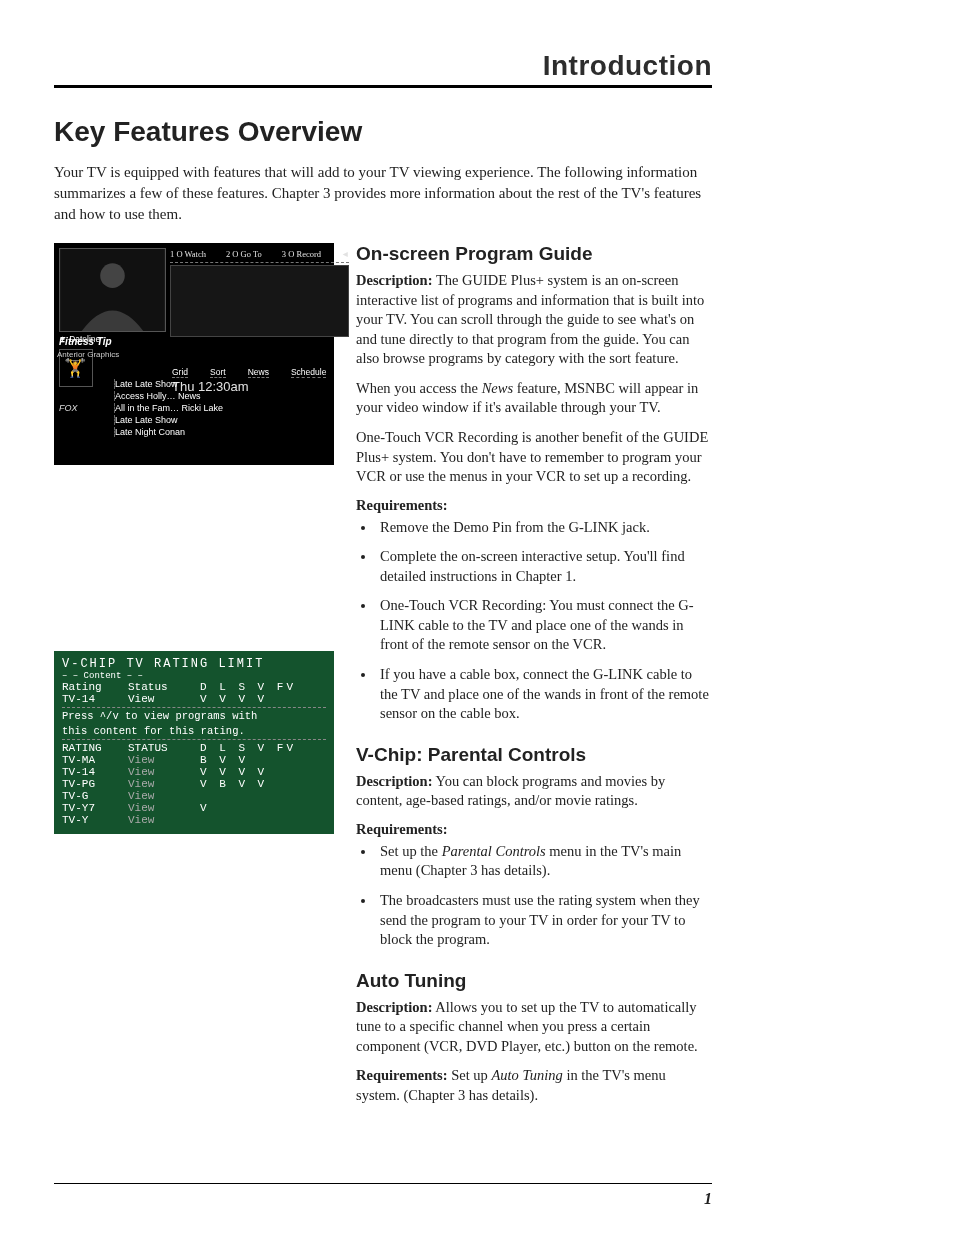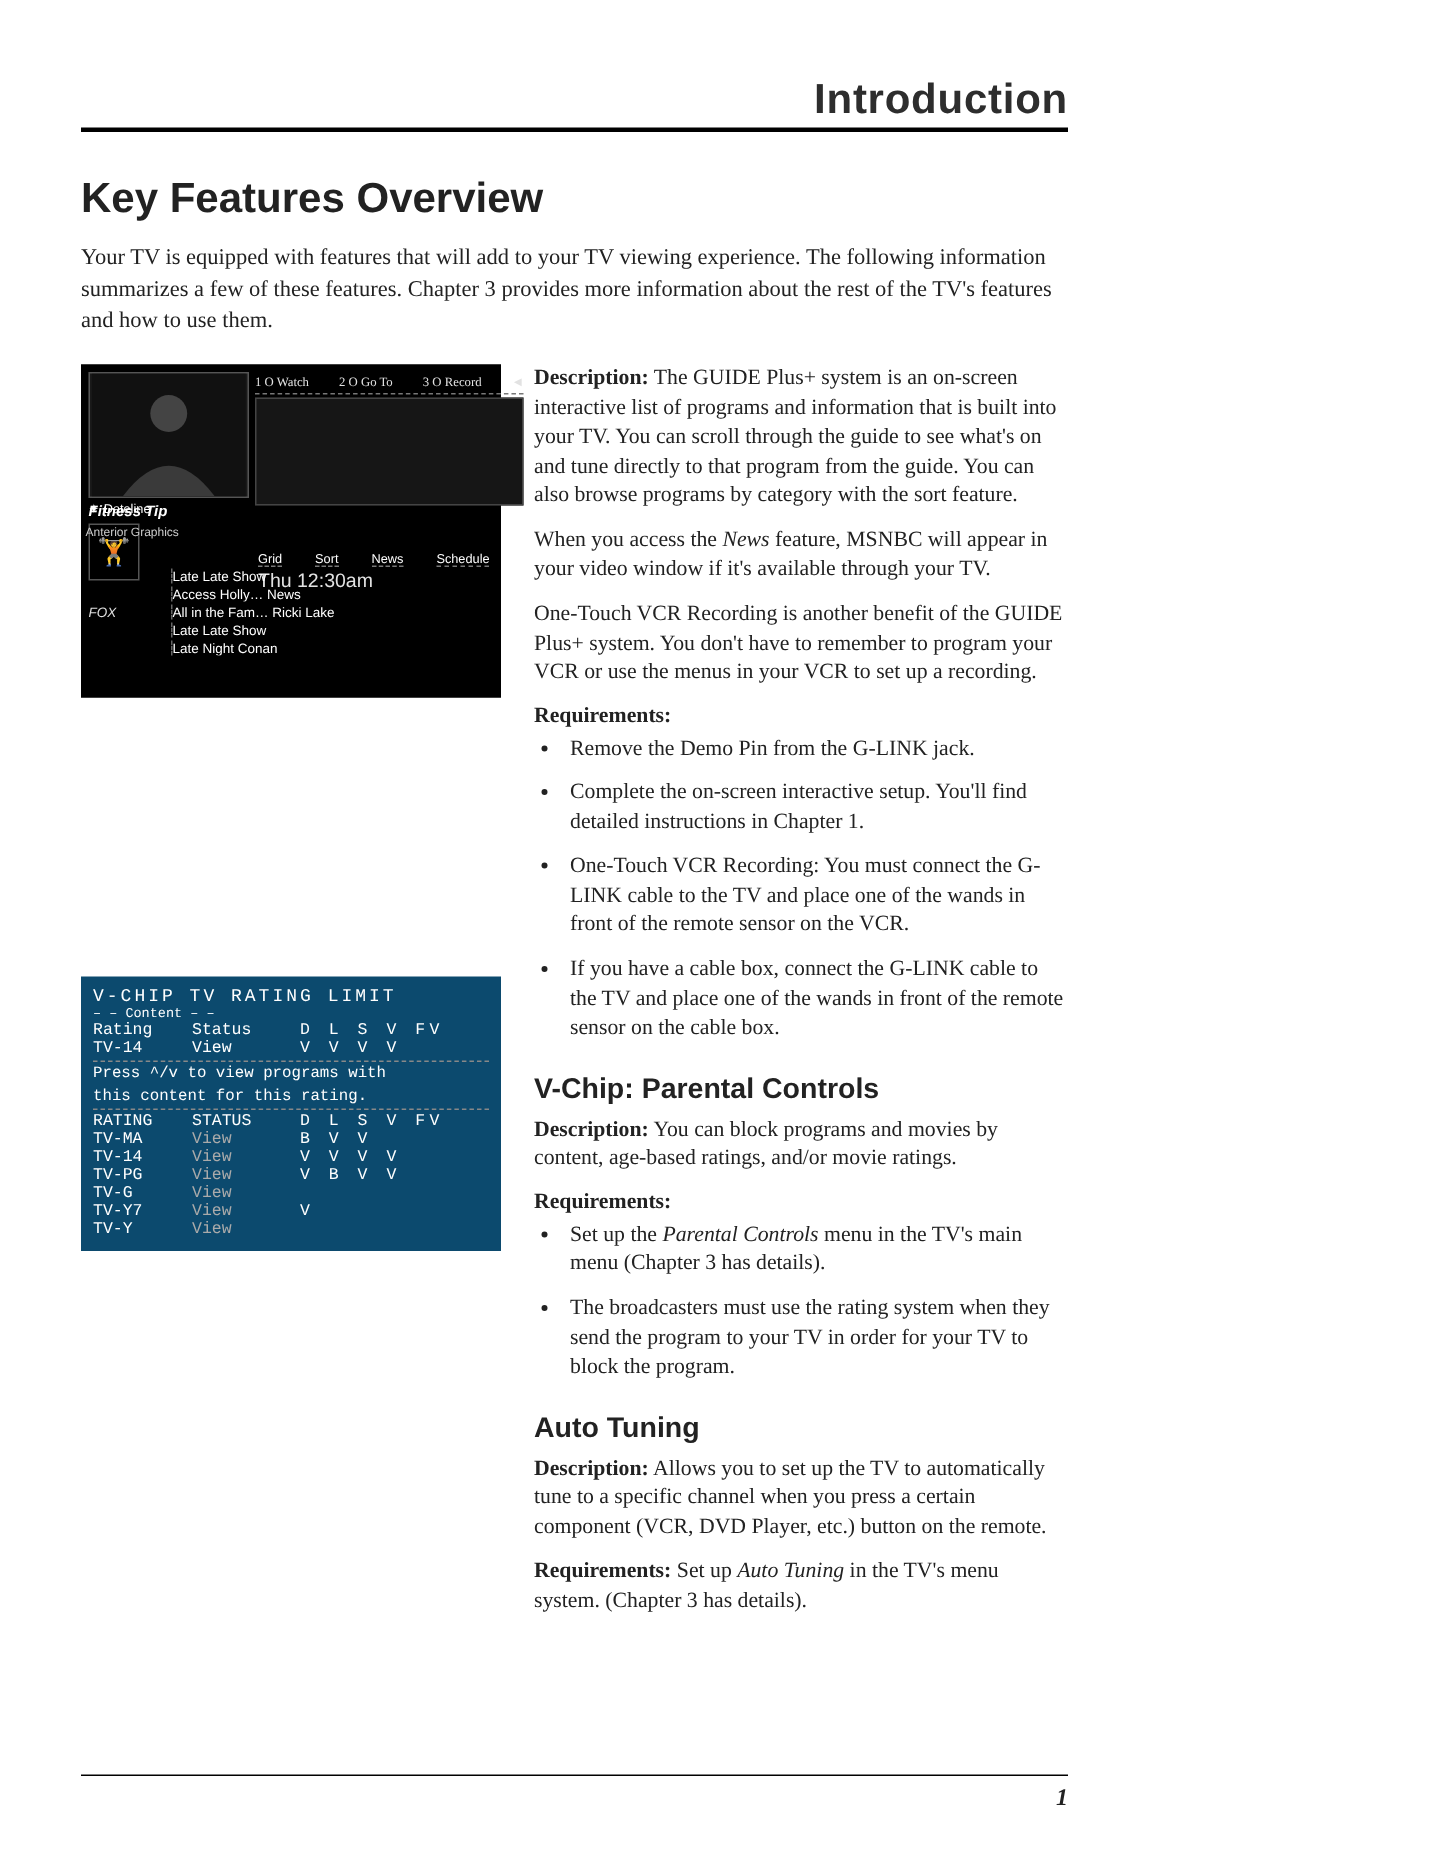--- a/index.html
+++ b/index.html
@@ -150,21 +150,21 @@
   .guide-left-label2{
     position:absolute;
     left:2px;
     top:106px;
     font-size:8px;
     color:#ccc;
   }
   
   .vchip-mock {
     width: 280px;
-    background: #0c4a6e;
+    background: #14532d;
     color: #fff;
     font-family: "Courier New", monospace;
     font-size: 11px;
     padding: 6px 8px 8px 8px;
     box-sizing: border-box;
     margin-top: 186px;
   }
   .vchip-title {
     letter-spacing: 2px;
     font-size: 12px;
@@ -376,20 +376,21 @@
               <div class="c-status">View</div>
               <div class="c-flags"></div>
             </div>
         </div>
       </div>
 
     </div>
 
     <div class="right-col">
 
+      <h2 class="sub">On-screen Program Guide</h2>
       <p class="desc">
         <span class="lead">Description:</span>
         <span>The GUIDE Plus+ system is an on-screen interactive list of programs and information that is built into your TV. You can scroll through the guide to see what's on and tune directly to that program from the guide. You can also browse programs by category with the sort feature.</span>
       </p>
       <p class="desc">
         <span>When you access the </span><span class="ital">News</span><span> feature, MSNBC will appear in your video window if it's available through your TV.</span>
       </p>
       <p class="desc">One-Touch VCR Recording is another benefit of the GUIDE Plus+ system. You don't have to remember to program your VCR or use the menus in your VCR to set up a recording.</p>
       <div class="req-label">Requirements:</div>
       <ul class="req">

